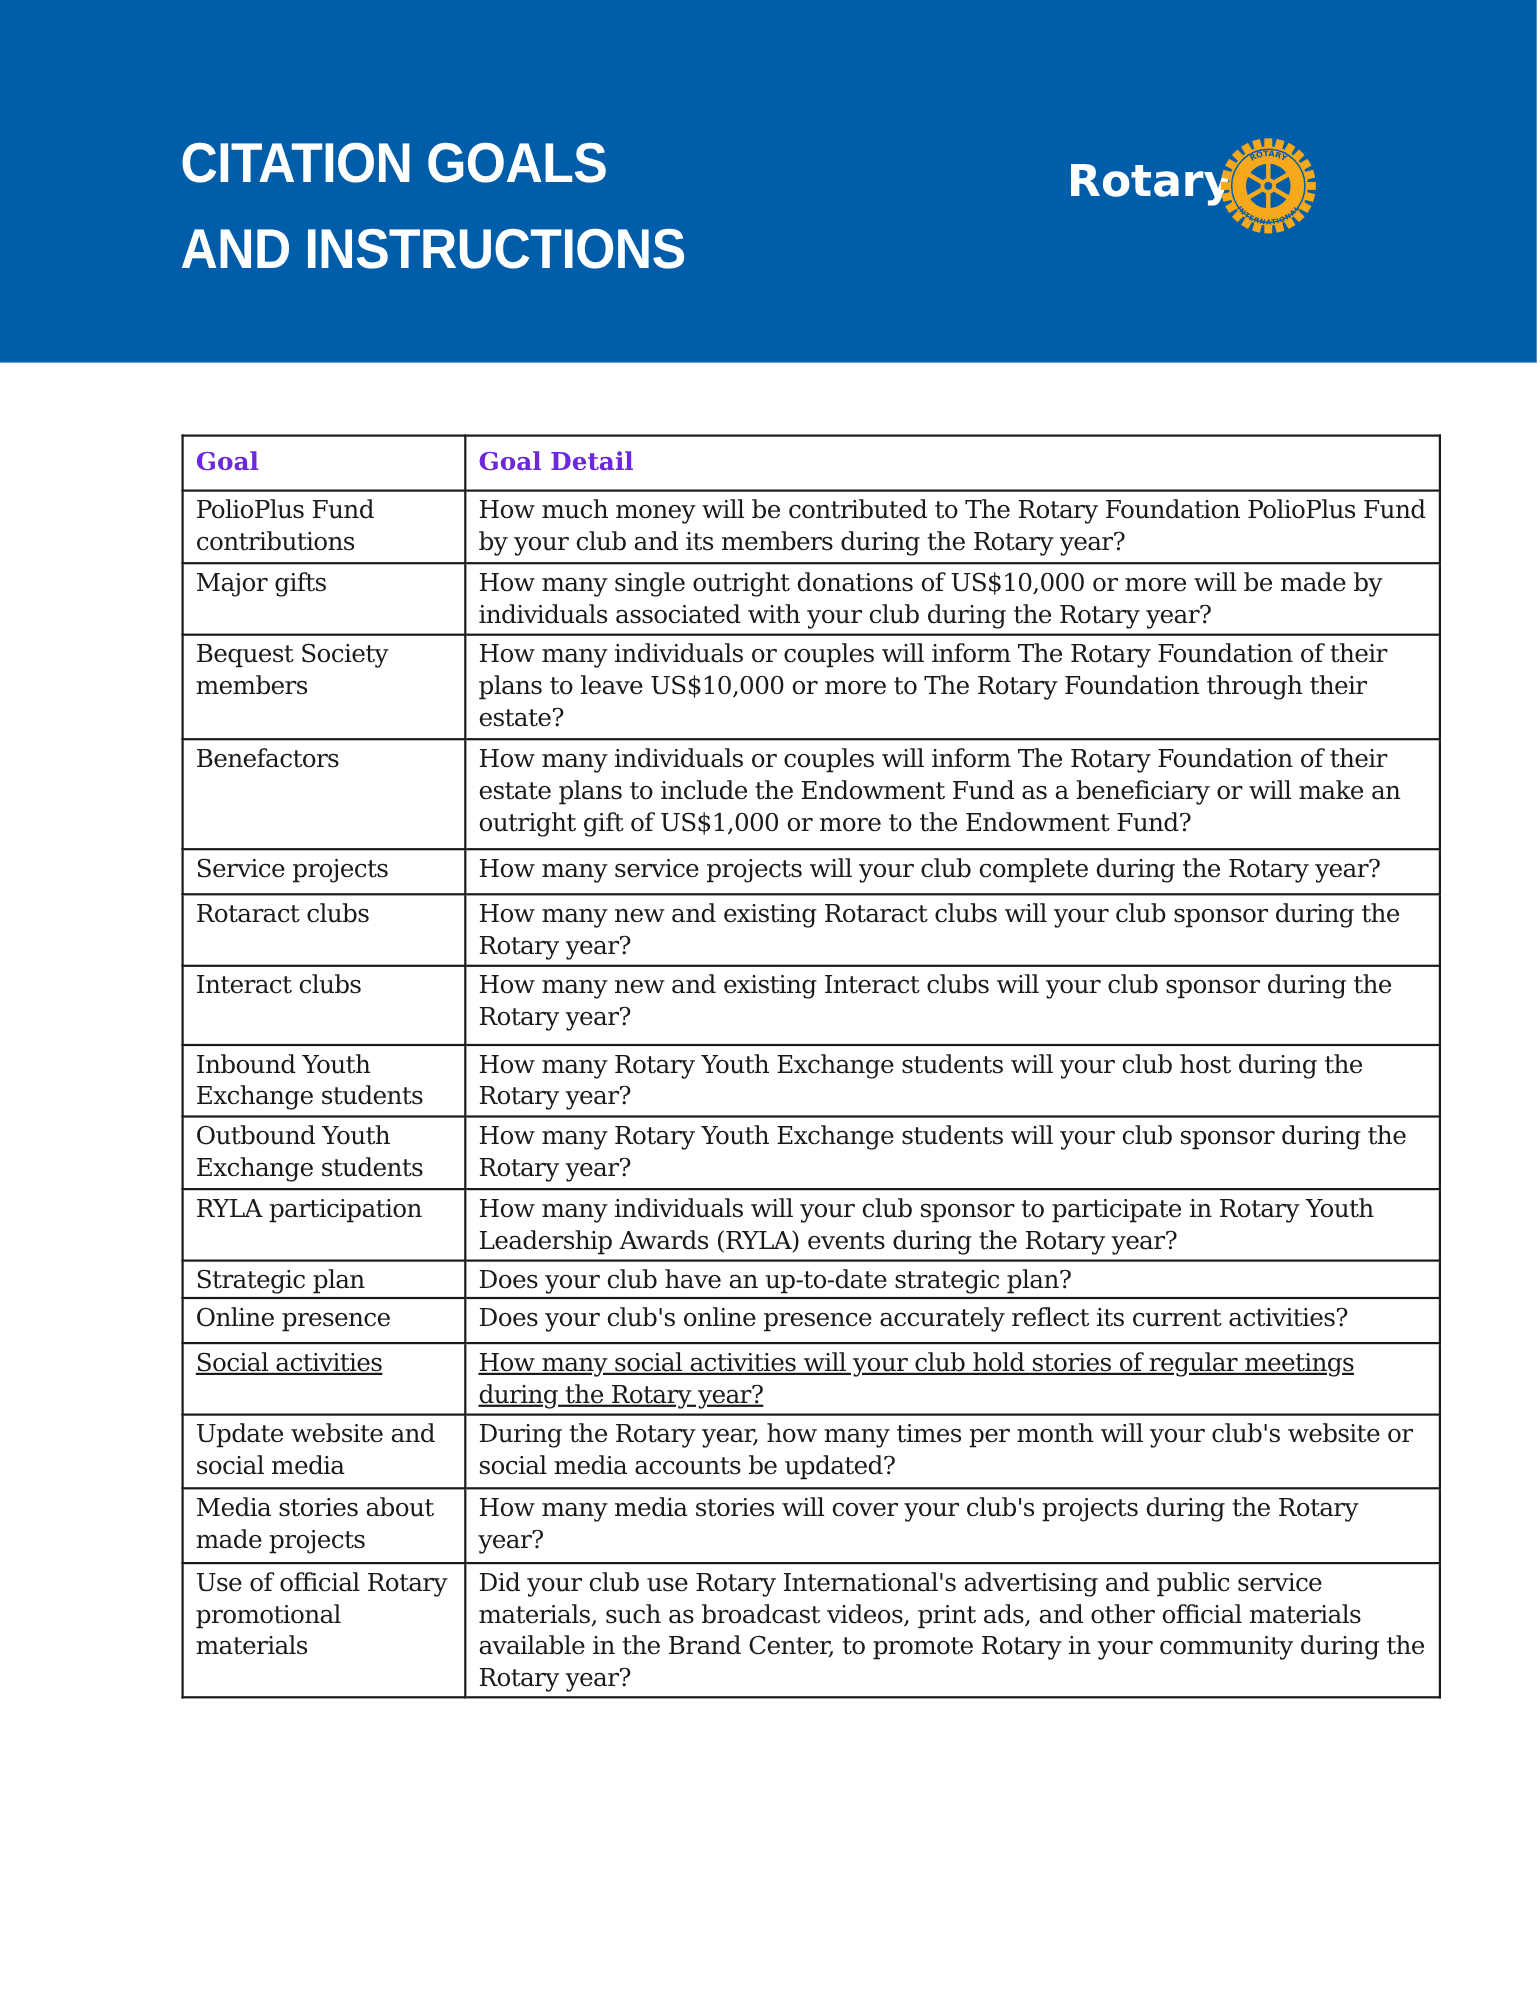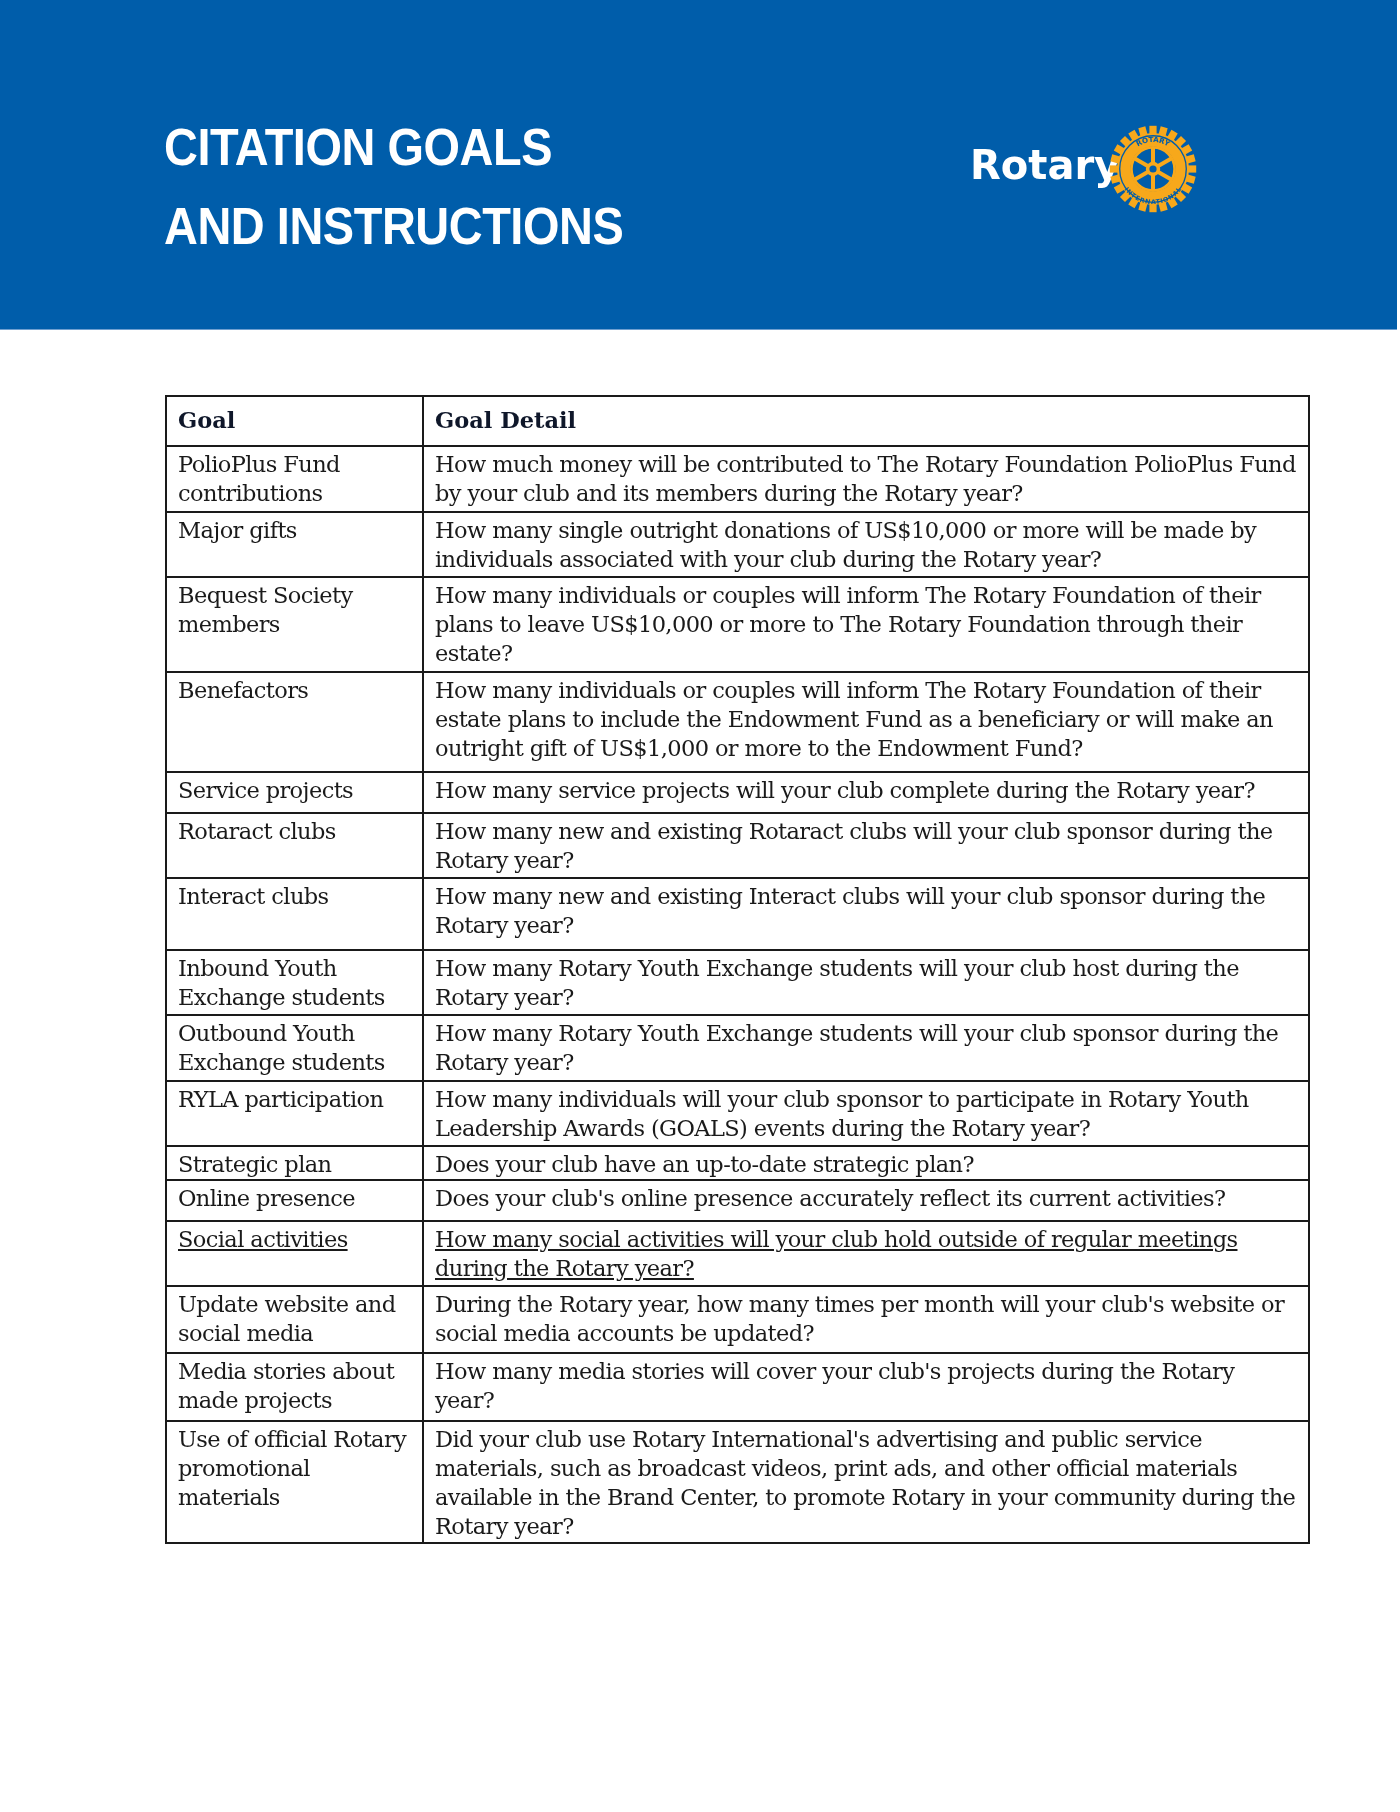--- a/index.html
+++ b/index.html
@@ -38,21 +38,21 @@
     font-size: 22.5px; line-height: 29px; color: #1a1a1a;
   }
   .goal-table td, .goal-table th {
     border: 2px solid #1a1a1a;
     vertical-align: top;
     text-align: left;
     padding: 3px 10px 0 11px;
     overflow: hidden;
   }
   .goal-table th {
-    font-weight: bold; padding-top: 9px; color: #0f172a;
+    font-weight: bold; padding-top: 9px; color: #6d28d9;
   }
   .col-goal { width: 257px; }
   .col-detail { width: 886px; }
   .goal-table td span { display: block; letter-spacing: -0.6px; }
 </style>
 </head>
 <body>
 
 <div class="banner">
   <div class="banner-title">
@@ -197,21 +197,21 @@
         </td>
         <td>
           <span>How many Rotary Youth Exchange students will your club sponsor during the Rotary year?</span>
         </td>
       </tr>
       <tr style="height: 65px;">
         <td>
           <span>RYLA participation</span>
         </td>
         <td>
-          <span>How many individuals will your club sponsor to participate in Rotary Youth Leadership Awards (GOALS) events during the Rotary year?</span>
+          <span>How many individuals will your club sponsor to participate in Rotary Youth Leadership Awards (RYLA) events during the Rotary year?</span>
         </td>
       </tr>
       <tr style="height: 24px;">
         <td>
           <span>Strategic plan</span>
         </td>
         <td>
           <span>Does your club have an up-to-date strategic plan?</span>
         </td>
       </tr>
@@ -221,21 +221,21 @@
         </td>
         <td>
           <span>Does your club's online presence accurately reflect its current activities?</span>
         </td>
       </tr>
       <tr style="height: 65px; text-decoration: underline;">
         <td>
           <span>Social activities</span>
         </td>
         <td>
-          <span>How many social activities will your club hold outside of regular meetings during the Rotary year?</span>
+          <span>How many social activities will your club hold stories of regular meetings during the Rotary year?</span>
         </td>
       </tr>
       <tr style="height: 67px; border-radius: 17px;">
         <td>
           <span>Update website and social media</span>
         </td>
         <td>
           <span>During the Rotary year, how many times per month will your club's website or social media accounts be updated?</span>
         </td>
       </tr>

